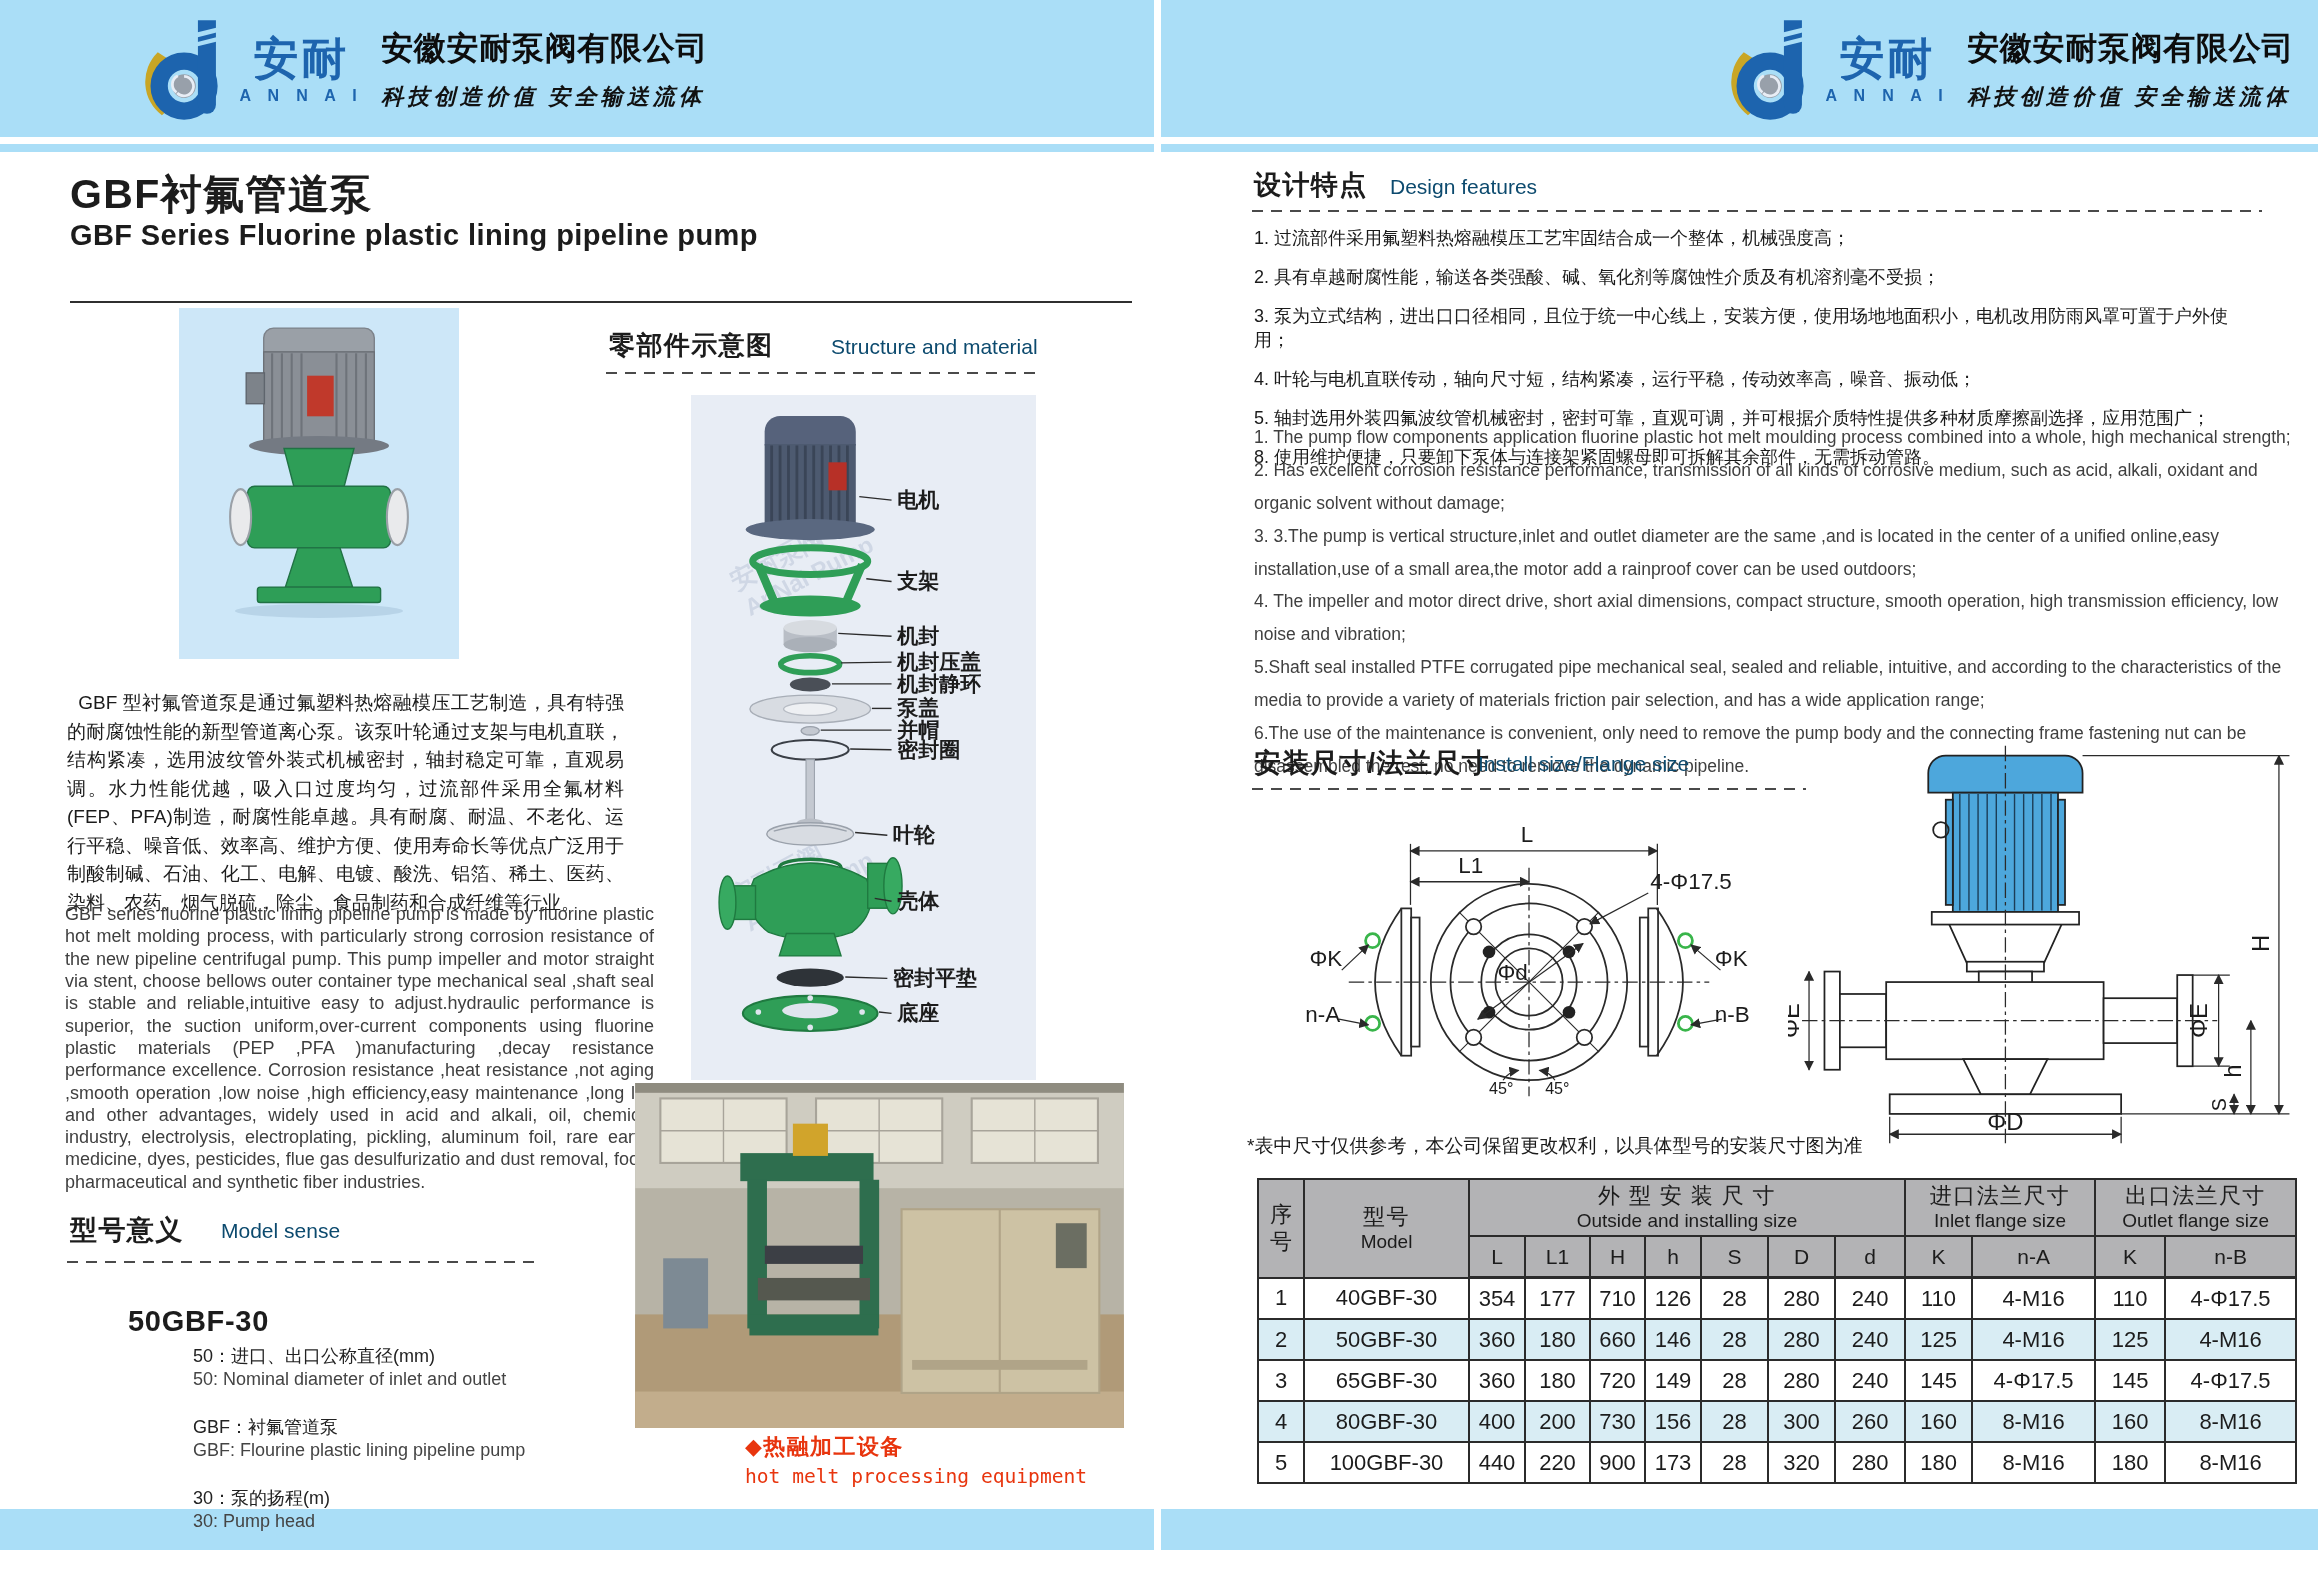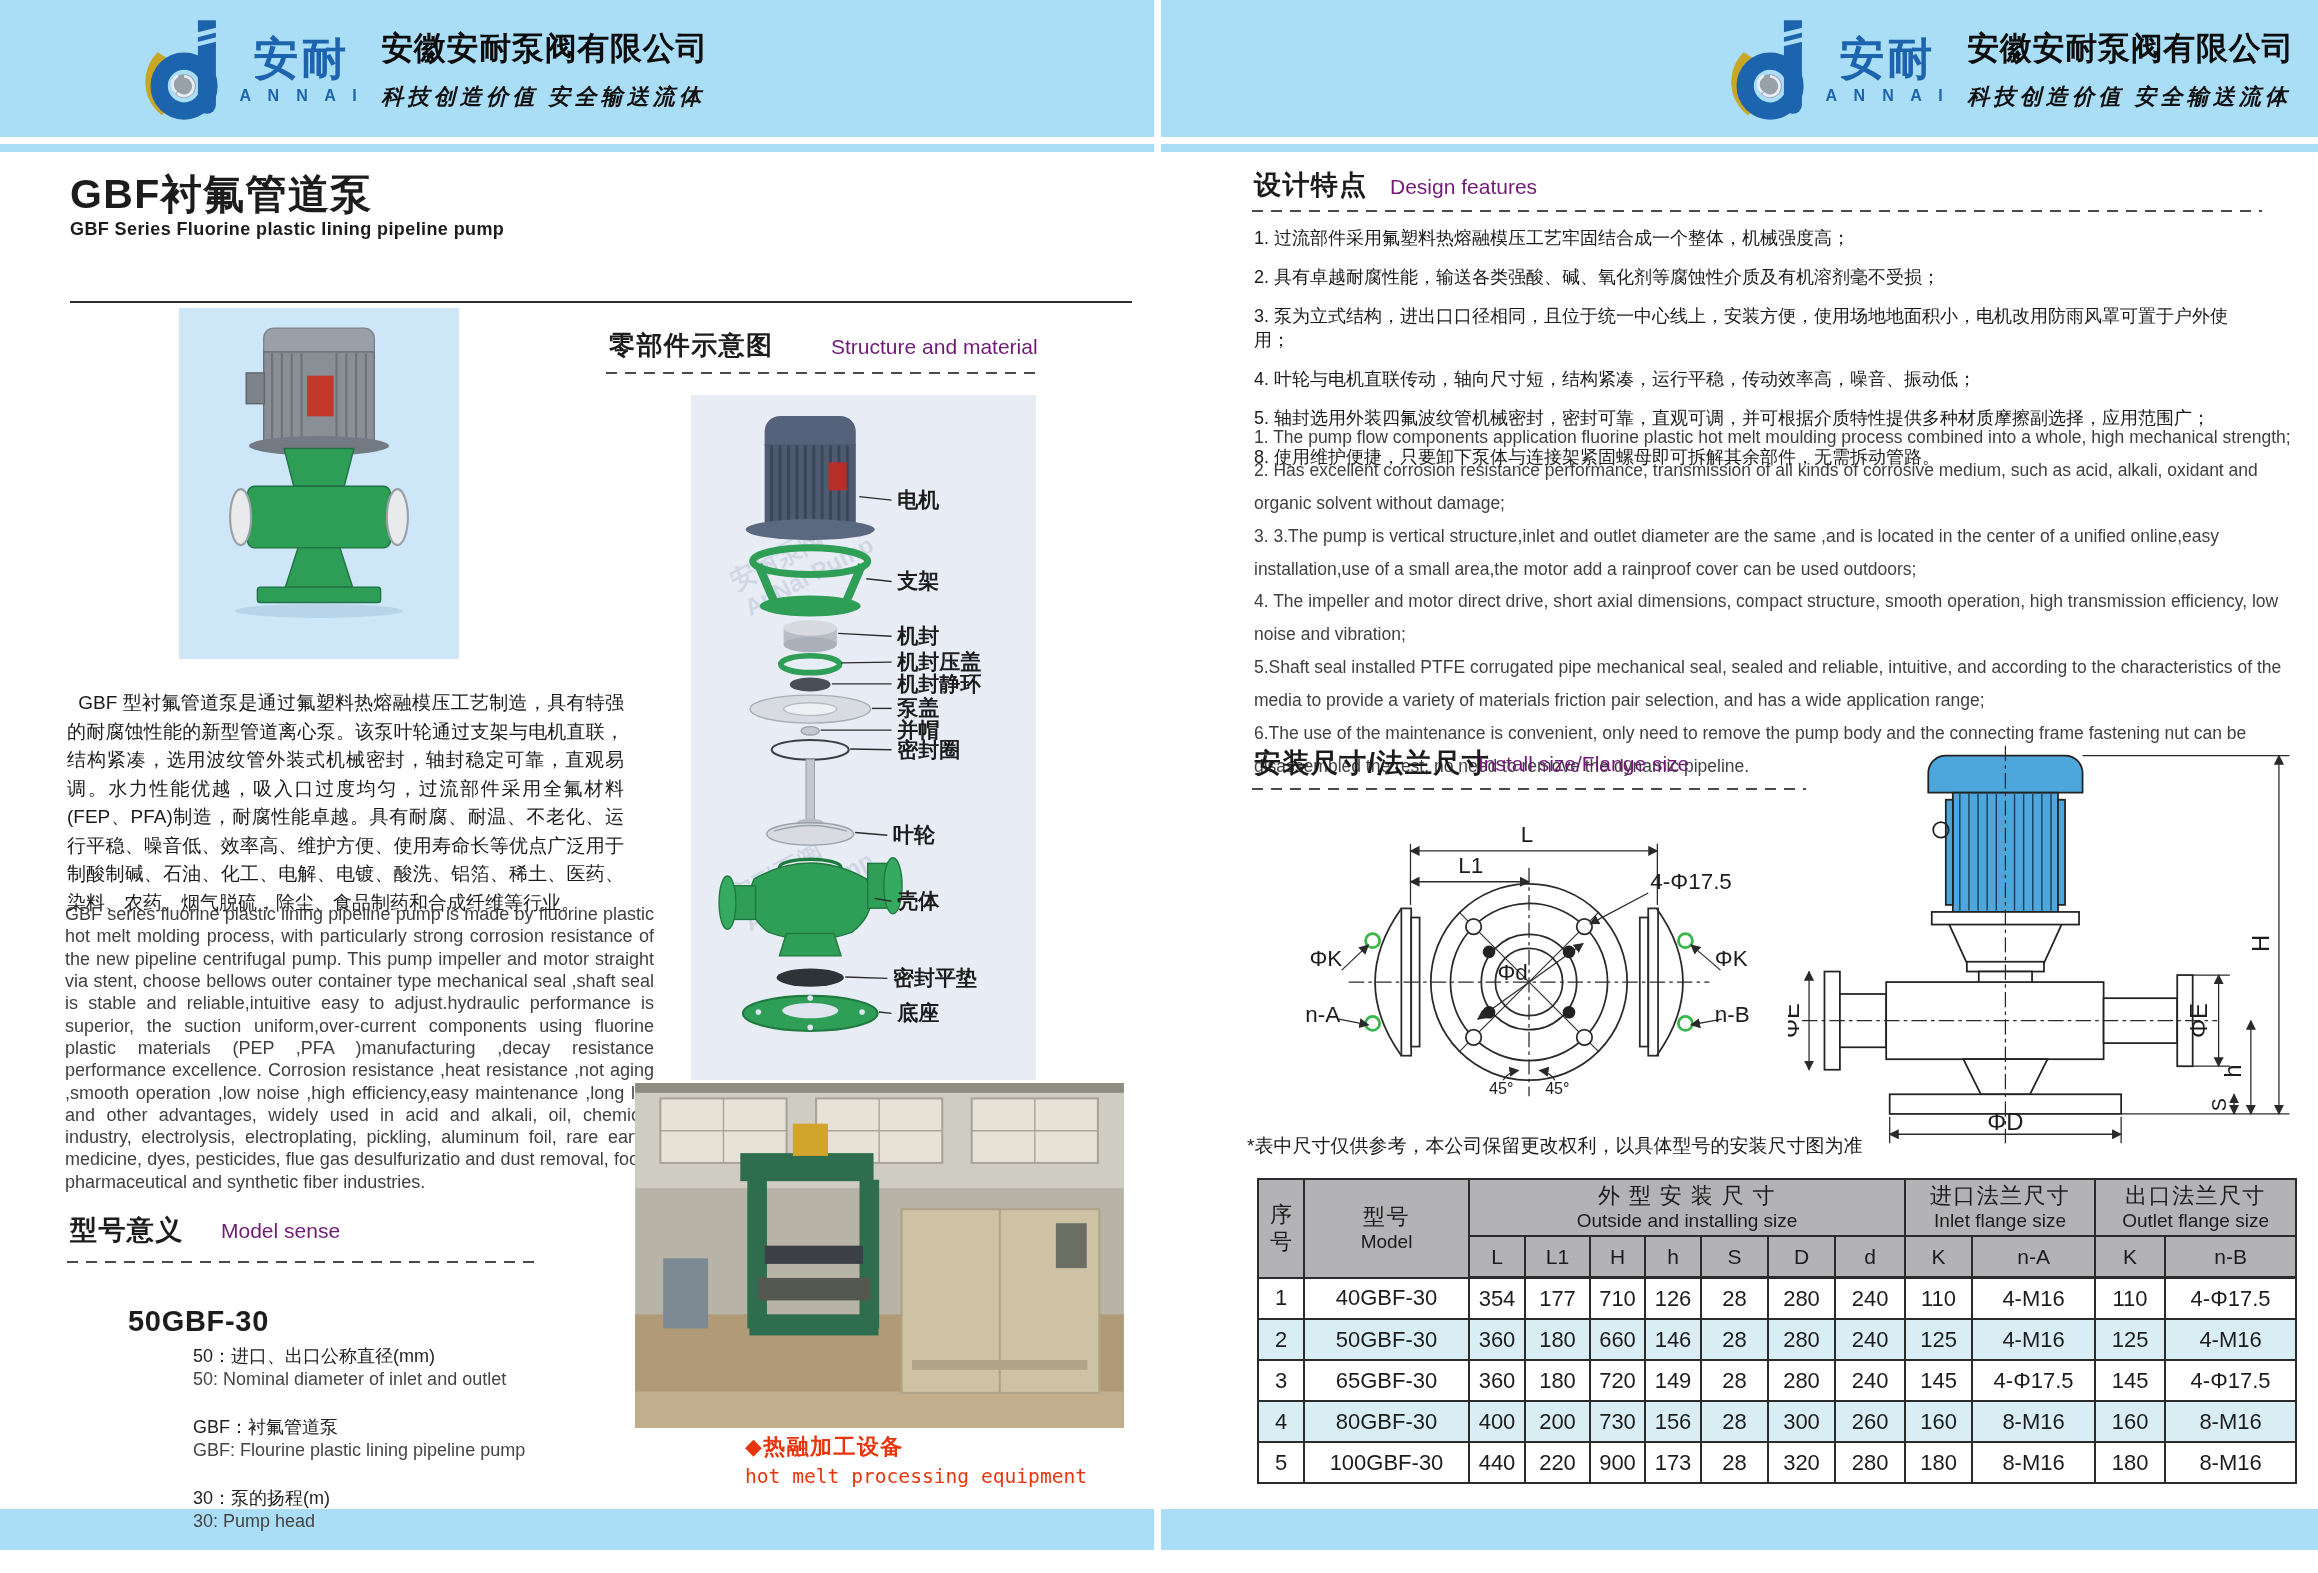--- a/index.html
+++ b/index.html
@@ -18,27 +18,27 @@
   .brand{top:12.6px;height:114px;display:flex;align-items:center;gap:12.6px;}
   .brand-zhblock{display:flex;flex-direction:column;align-items:center;line-height:1;}
   .brand-zh{font-size:45px;font-weight:bold;color:#1d64ae;letter-spacing:2.8px;}
   .brand-en{font-size:16px;color:#1d64ae;letter-spacing:6.3px;margin-top:7px;font-weight:bold;}
   .brand-nameblock{display:flex;flex-direction:column;margin-left:5.6px;}
   .brand-name{font-size:32px;font-weight:bold;color:#0d0d0d;letter-spacing:0.7px;}
   .brand-slogan{font-family:"Liberation Serif","DejaVu Serif",serif;font-size:22px;font-weight:bold;font-style:italic;color:#111;margin-top:11.2px;letter-spacing:4.2px;}
 
   
   .l-title-zh{left:70px;top:167px;font-size:41px;font-weight:bold;letter-spacing:1.4px;}
-  .l-title-en{left:70px;top:219px;font-size:18px;font-weight:bold;letter-spacing:0.4px;}
+  .l-title-en{left:70px;top:219px;font-size:29px;font-weight:bold;letter-spacing:0.4px;}
   .l-rule{left:70px;top:301px;width:1062px;height:2.1px;background:#2f2f2f;}
 
   .dash{height:2.1px;background:repeating-linear-gradient(90deg,#4a4a4a 0 11.2px,transparent 11.2px 19px);}
 
   .sec-zh{font-size:27px;font-weight:bold;letter-spacing:1.4px;}
-  .sec-en{font-size:21px;color:#701a75;}
+  .sec-en{font-size:21px;color:#0c4a6e;}
 
   .product-photo{left:179px;top:308px;width:280px;height:351px;background:#cde7f8;}
   .intro-zh{left:67px;top:689px;width:557px;font-size:19px;line-height:1.5;text-align:justify;color:#1b1b1b;text-indent:11.2px;}
   .intro-en{left:65px;top:903px;width:589px;font-size:18px;line-height:1.24;text-align:justify;color:#3f3f3f;}
 
   .model-code{left:128px;top:1305px;font-size:29px;font-weight:bold;letter-spacing:0.7px;}
   .model-items{left:193px;top:1345px;width:393px;}
   .model-item{margin-bottom:25px;}
   .model-item .zh{font-size:18px;color:#222;line-height:1.3;}
   .model-item .en{font-size:18px;color:#444;line-height:1.25;}

